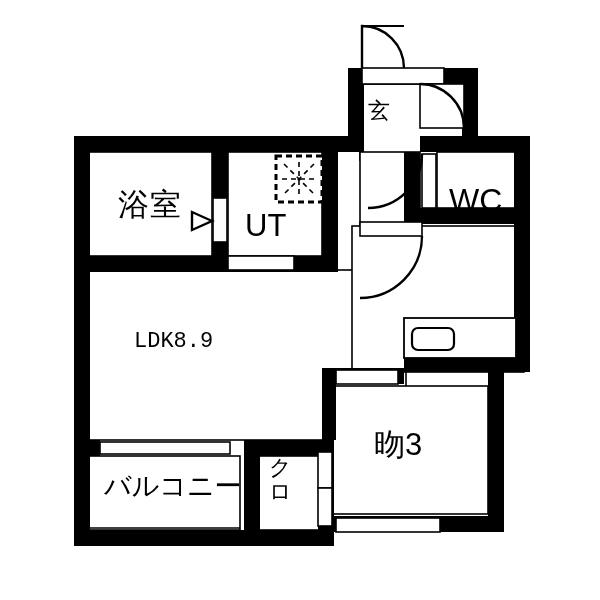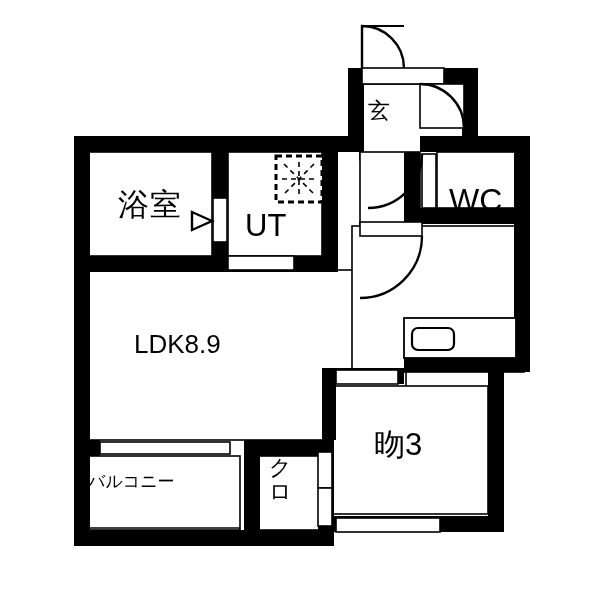--- a/index.html
+++ b/index.html
@@ -32,23 +32,23 @@
     position: absolute;
     color: #000000;
     white-space: nowrap;
     line-height: 1;
     font-weight: 400;
   }
   .lbl-yoku   { left: 110px; top: 189px;  font-size: 31px; letter-spacing: 1px; margin-left: 8px; }
   .lbl-ut     { left: 245px; top: 210px;  font-size: 31px; letter-spacing: 0px; }
   .lbl-gen    { left: 368px; top: 100px;  font-size: 22px; }
   .lbl-wc     { left: 449px; top: 160px;  font-size: 32px; letter-spacing: 0px; margin-top: 24px; }
-  .lbl-ldk    { left: 134px; top: 331px;  font-size: 26px; letter-spacing: 0px; }
+  .lbl-ldk    { left: 134px; top: 331px;  font-size: 22px; letter-spacing: 0px; font-family: Liberation Mono, monospace; }
   .lbl-yo3    { left: 374px; top: 429px;  font-size: 31px; }
-  .lbl-balcony{ left: 88px;  top: 473px;  font-size: 17px; letter-spacing: 0px; font-family: Liberation Serif, serif; }
+  .lbl-balcony{ left: 104px;  top: 473px;  font-size: 27px; letter-spacing: 0px; font-family: Liberation Serif, serif; }
   .lbl-kuro   { left: 269px; top: 456px;  font-size: 22px; line-height: 1.08; text-align: center; }
 </style>
 </head>
 <body>
 
 <div id="plan-root">
 
   <svg id="plan-svg" viewBox="0 0 600 600">
 
     <g fill="#ffffff" stroke="#000000" stroke-width="1.6">

